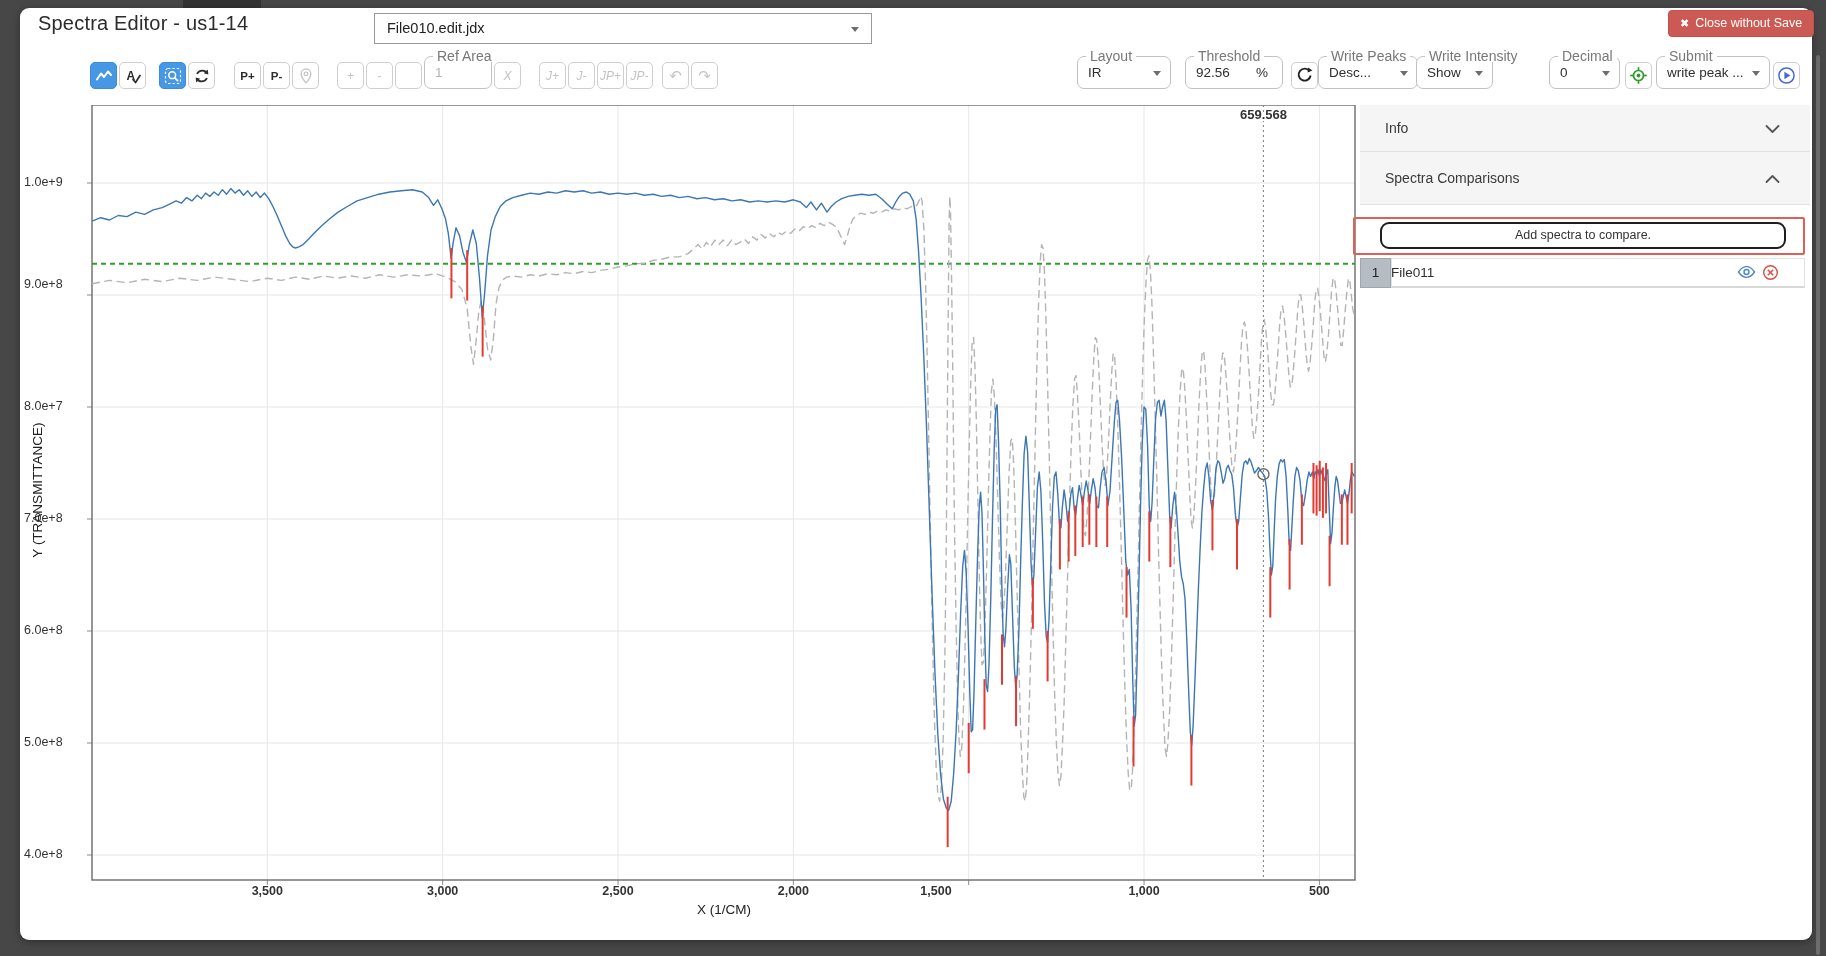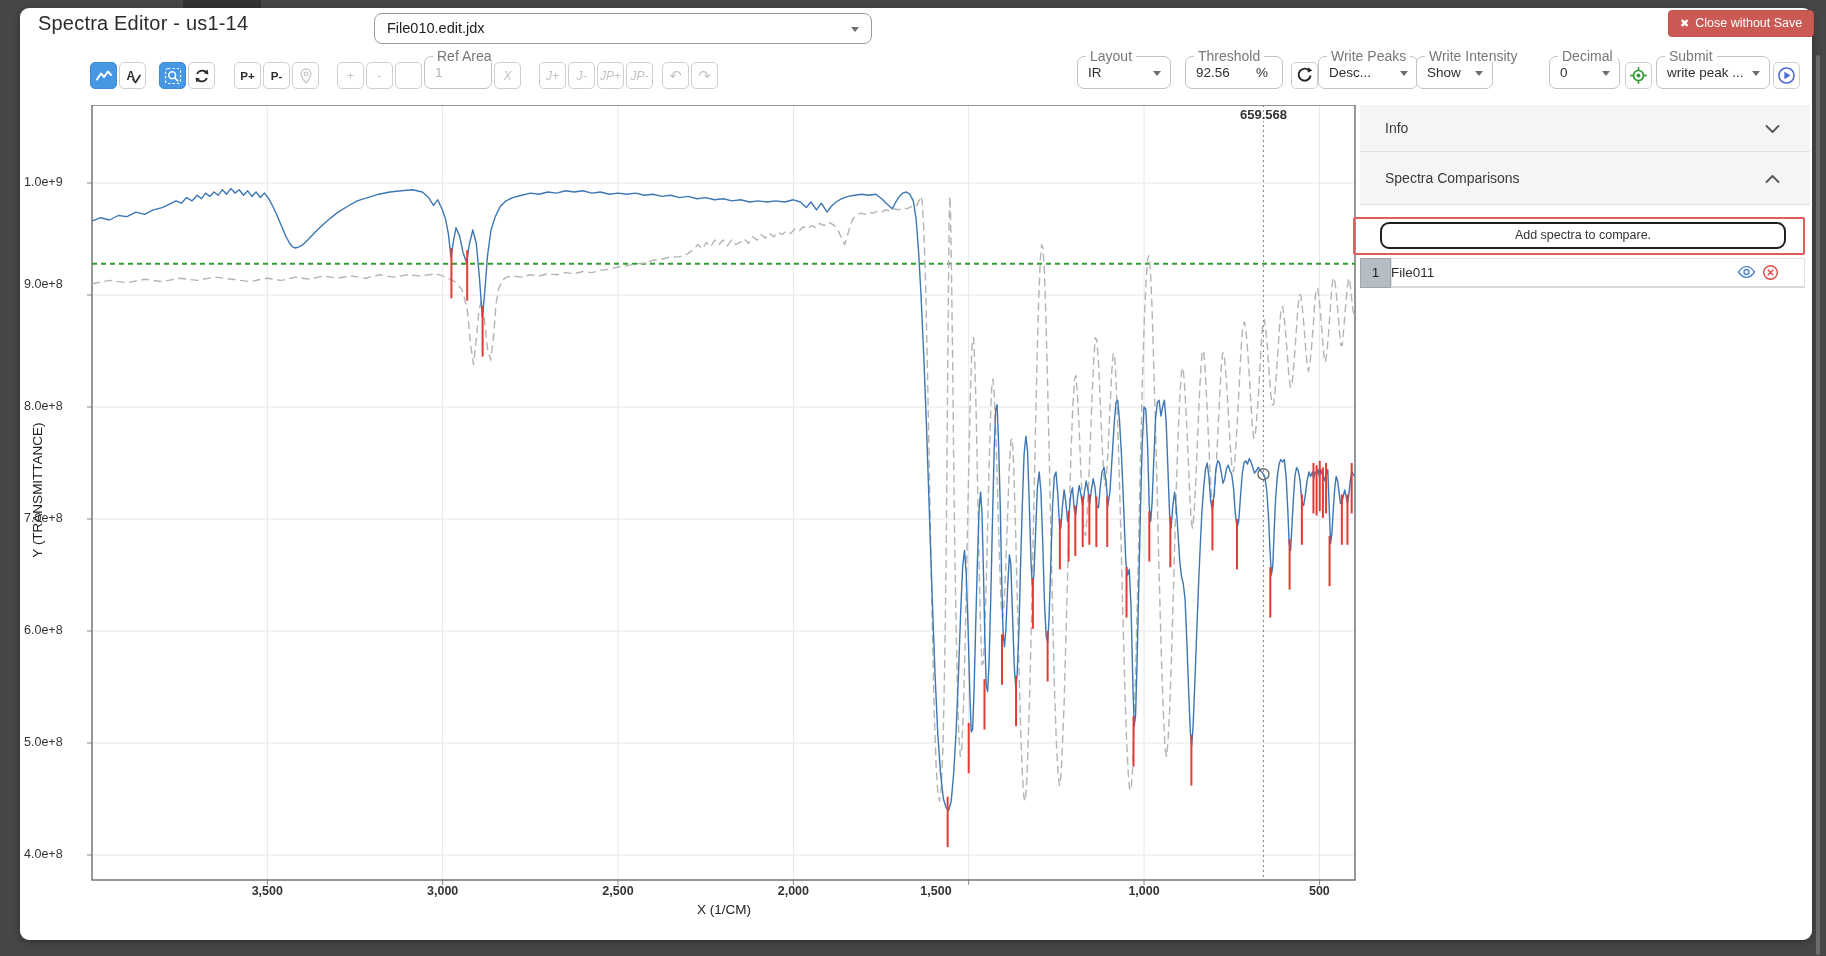--- a/index.html
+++ b/index.html
@@ -1,21 +1,21 @@
 <!DOCTYPE html>
 <html><head>
 <meta charset="utf-8">
 <style>
   html,body{margin:0;padding:0;background:#474747;font-family:"Liberation Sans",sans-serif;}
   #app{position:relative;width:1826px;height:956px;background:#474747;overflow:hidden;}
   .tab-hint{position:absolute;top:0;left:183px;width:78px;height:8px;background:#333333;}
   .scrollbar{position:absolute;left:1816px;top:55px;width:4px;height:900px;background:#8d8d8d;opacity:.55;border-radius:2px;}
   .panel{position:absolute;left:20px;top:8px;width:1792px;height:932px;background:#ffffff;border-radius:9px;box-shadow:0 2px 8px rgba(0,0,0,.35);}
   .title{position:absolute;left:38px;top:12px;font-size:20px;color:#2c2c2c;font-weight:500;letter-spacing:.2px;}
-  .file-select{position:absolute;left:374px;top:13px;width:498px;height:31px;border:1px solid #9a9a9a;border-radius:8px;background:#fff;box-sizing:border-box;}
+  .file-select{position:absolute;left:374px;top:13px;width:498px;height:31px;border:1px solid #9a9a9a;border-radius:0;background:#fff;box-sizing:border-box;}
   .file-select .val{position:absolute;left:12px;top:0;line-height:29px;font-size:14.5px;color:#222;}
   .caret{position:absolute;width:0;height:0;border-left:4.5px solid transparent;border-right:4.5px solid transparent;border-top:5px solid #6e6e6e;}
   .file-select .caret{right:12px;top:13px;}
   .close-btn{position:absolute;left:1668px;top:10px;height:27px;padding:0 11px;background:#cb5a54;border:1px solid #c1504a;border-radius:4px;color:#fff;font-size:12.5px;line-height:25px;display:flex;align-items:center;gap:6px;box-sizing:border-box;cursor:pointer;}
   .close-btn .x{font-size:11px;line-height:1;}
   .tgroup{position:absolute;top:62px;display:flex;gap:2px;}
   .tbtn{width:27px;height:27px;border:1px solid #cfcfcf;border-radius:5px;background:#fff;box-sizing:border-box;display:flex;align-items:center;justify-content:center;font-size:12px;color:#2c2c2c;cursor:pointer;position:relative;}
   .tbtn.active{background:#4697e4;border-color:#3f8cd8;}
   .tbtn.disabled{color:#c3c3c3;}
   .tbtn.bold{font-weight:bold;font-size:11.5px;}
@@ -317,18 +317,18 @@
   </div>
 <div class="xtick" style="left: 235.3px;">3,500</div>
     <div class="xtick" style="left: 410.65px;">3,000</div>
     <div class="xtick" style="left: 586px;">2,500</div>
     <div class="xtick" style="left: 761.35px;">2,000</div>
     <div class="xtick" style="left: 904px;">1,500</div>
     <div class="xtick" style="left: 1112.05px;">1,000</div>
     <div class="xtick" style="left: 1287.4px;">500</div>
     <div class="ytick" style="top: 175px;">1.0e+9</div>
     <div class="ytick" style="top: 277px;">9.0e+8</div>
-    <div class="ytick" style="top: 399px;">8.0e+8</div>
+    <div class="ytick" style="top: 399px;">8.0e+7</div>
     <div class="ytick" style="top: 511px;">7.0e+8</div>
     <div class="ytick" style="top: 623px;">6.0e+8</div>
     <div class="ytick" style="top: 735px;">5.0e+8</div>
     <div class="ytick" style="top: 847px;">4.0e+8</div>
   </div>
 
 </body></html>

